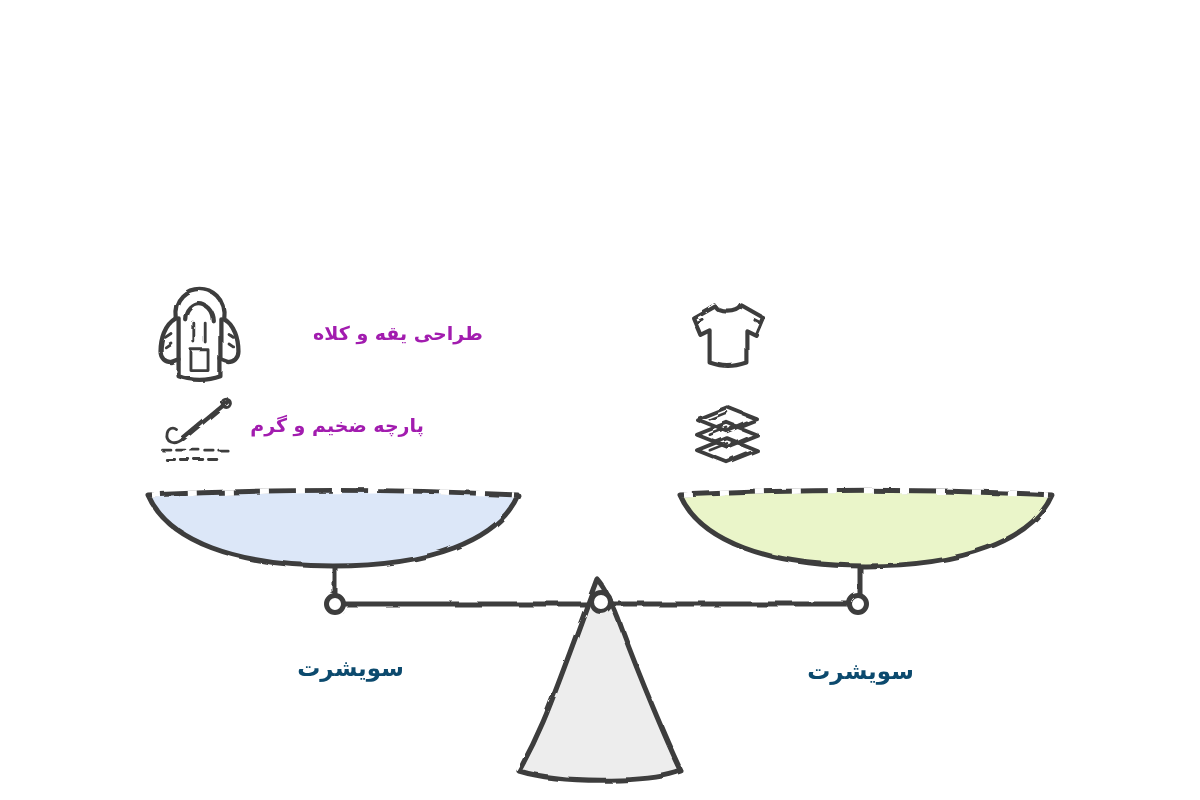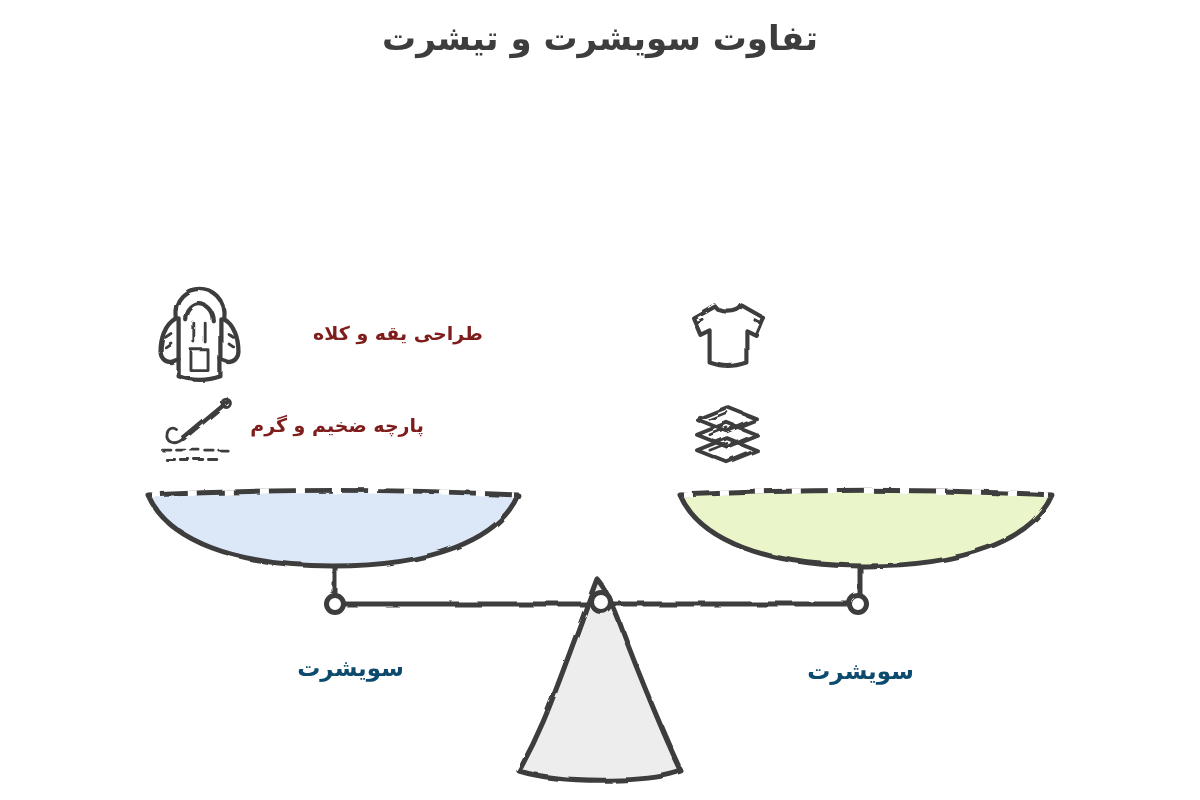--- a/index.html
+++ b/index.html
@@ -17,21 +17,21 @@
   #title{
     position:absolute;top:18px;left:0;width:1200px;
     text-align:center;
     font-size:34px;font-weight:bold;
     color:#3d3d3d;
     letter-spacing:1px;
   }
   .item-label{
     position:absolute;
     font-size:19px;font-weight:600;
-    color:#7f1d1d;
+    color:#a21caf;
     text-align:center;
     line-height:1.2;
   }
   .pan-label{
     position:absolute;
     font-size:23px;font-weight:bold;
     color:#0c4a6e;
     text-align:center;
   }
   .icon-box{position:absolute;}
@@ -57,21 +57,20 @@
 
   <svg width="0" height="0" style="position:absolute" aria-hidden="true">
     <defs>
       <filter id="roughen" x="-10%" y="-10%" width="120%" height="120%">
         <feTurbulence type="fractalNoise" baseFrequency="0.035" numOctaves="3" result="n"></feTurbulence>
         <feDisplacementMap in="SourceGraphic" in2="n" scale="3.5"></feDisplacementMap>
       </filter>
     </defs>
   </svg>
 
-  <div id="title" class="rtl">تفاوت سویشرت و تیشرت</div>
 
   <svg id="scale-svg" width="1200" height="800" viewBox="0 0 1200 800">
     <g filter="url(#roughen)">
 
       <path class="frame" d="M335,563 L335,595"></path>
       <path class="frame" d="M860,563 L860,595"></path>
 
       <path class="frame" d="M335,604 L858,604"></path>
 
       <path stroke="#3d3d3d" stroke-width="5" stroke-linejoin="round" d="M148,495 C270,489 400,489 518,495 C498,541 430,566 333,566 C236,566 168,541 148,495 Z" fill="#dce7f8"></path>

